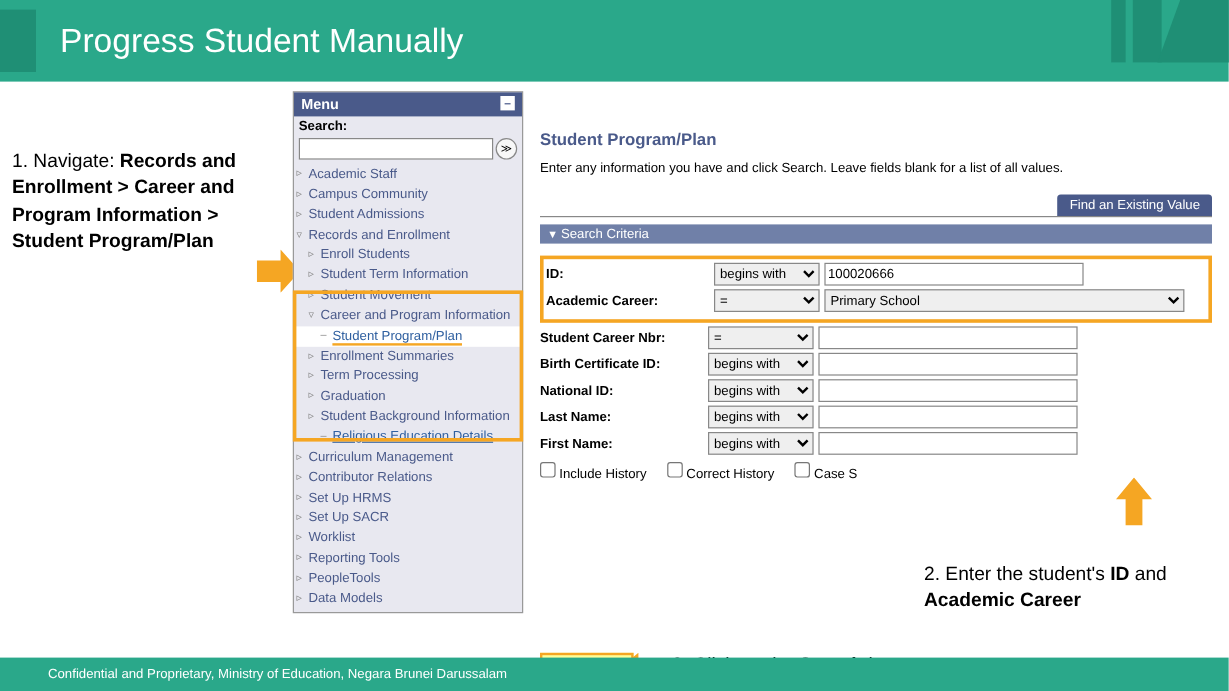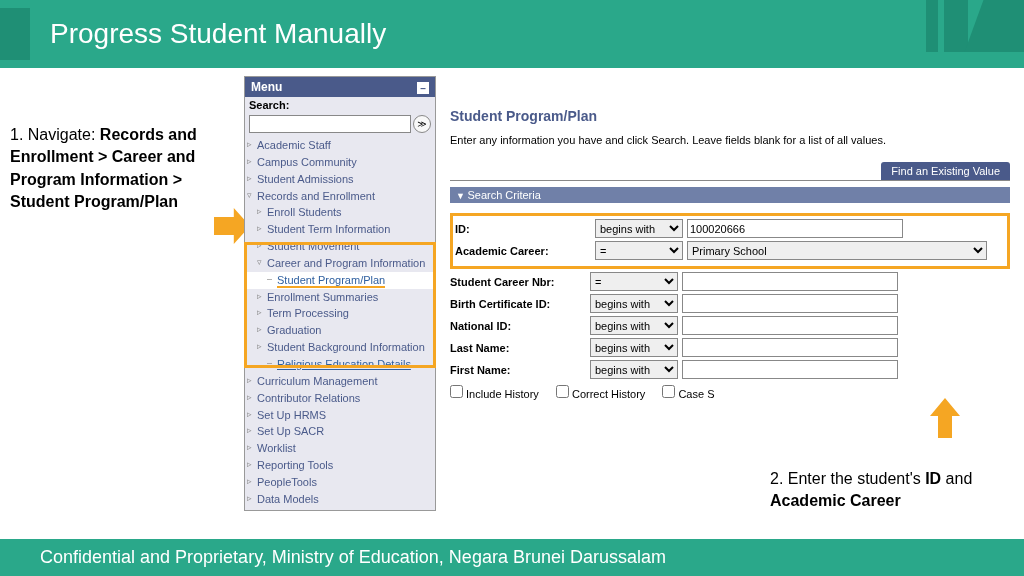--- a/index.html
+++ b/index.html
@@ -20,21 +20,21 @@
 
   .arrow1 { position: absolute; left: 214px; top: 140px; width: 36px; height: 36px; }
   .arrow2 { position: absolute; left: 930px; top: 330px; width: 30px; height: 40px; }
   .arrow3 { position: absolute; left: 516px; top: 476px; width: 40px; height: 26px; }
   .arrow-shape { fill: #f5a623; }
 
   .step2 { position: absolute; left: 770px; top: 400px; font-size: 16px; font-family: 'Segoe UI', Arial, sans-serif; line-height: 1.4; width: 230px; background: #fff; }
   .step3 { position: absolute; left: 560px; top: 478px; font-size: 16px; font-family: 'Segoe UI', Arial, sans-serif; }
 
   .menu-panel { position: absolute; left: 244px; top: 8px; width: 192px; border: 1px solid #999; background: #e8e8f0; font-size: 11px; }
-  .menu-header { background: #4a5a8a; color: #fff; padding: 3px 6px; font-weight: bold; font-size: 12px; display: flex; justify-content: space-between; align-items: flex-end; }
+  .menu-header { background: #4a5a8a; color: #fff; padding: 3px 6px; font-weight: bold; font-size: 12px; display: flex; justify-content: space-between; align-items: flex-start; }
   .menu-header .collapse { width: 12px; height: 12px; background: #fff; color: #4a5a8a; display: flex; align-items: center; justify-content: center; font-size: 10px; }
   .menu-search-row { padding: 2px 4px; display: flex; align-items: center; gap: 2px; }
   .menu-search-label { padding: 2px 4px; font-weight: bold; }
   .menu-search-row input { flex: 1; border: 1px solid #888; height: 18px; min-width: 0; }
   .menu-search-row .go { width: 18px; height: 18px; border: 1px solid #888; border-radius: 50%; background: #f8f8f8; display: flex; align-items: center; justify-content: center; font-size: 9px; cursor: pointer; }
   .menu-list { list-style: none; padding: 2px 0; }
   .menu-list li { padding: 1px 4px 1px 12px; color: #4a5a8a; cursor: pointer; position: relative; line-height: 1.35; }
   .menu-list li::before { content: '▹'; position: absolute; left: 2px; color: #888; font-size: 9px; top: 1px; }
   .menu-list li.expanded::before { content: '▿'; }
   .menu-list .sub { padding-left: 22px; }
@@ -56,21 +56,21 @@
   .field-row { display: flex; align-items: center; margin-bottom: 3px; font-size: 11px; }
   .field-row label { width: 140px; font-weight: bold; }
   .field-row select { border: 1px solid #888; height: 19px; width: 88px; font-size: 11px; }
   .field-row select.wide { width: 300px; }
   .field-row input[type=text] { border: 1px solid #888; height: 19px; width: 216px; margin-left: 4px; font-size: 11px; padding: 0 2px; }
   .hl-fields { border: 3px solid #f5a623; padding: 3px 2px; margin-bottom: 3px; }
   .check-row { margin-top: 6px; font-size: 11px; }
   .check-row label { margin-right: 14px; }
   .search-btn { position: absolute; left: 450px; top: 476px; background: #ffff99; border: 2px solid #f5a623; padding: 3px 18px; font-size: 12px; cursor: pointer; }
 
-  .footer { position: absolute; bottom: 0; left: 0; right: 0; background: #2aa88a; color: #fff; padding: 8px 40px; font-size: 18px; font-family: 'Segoe UI', Arial, sans-serif; }
+  .footer { position: absolute; bottom: 0; left: 0; right: 0; background: #2aa88a; color: #fff; padding: 8px 40px; font-size: 11px; font-family: 'Segoe UI', Arial, sans-serif; }
 </style>
 </head>
 <body>
 
 <div class="title-bar">
   <div class="accent"></div>
   <div class="title">Progress Student Manually</div>
   <div class="right-shapes">
     <div class="shape1"></div>
       <div class="shape2"></div>

